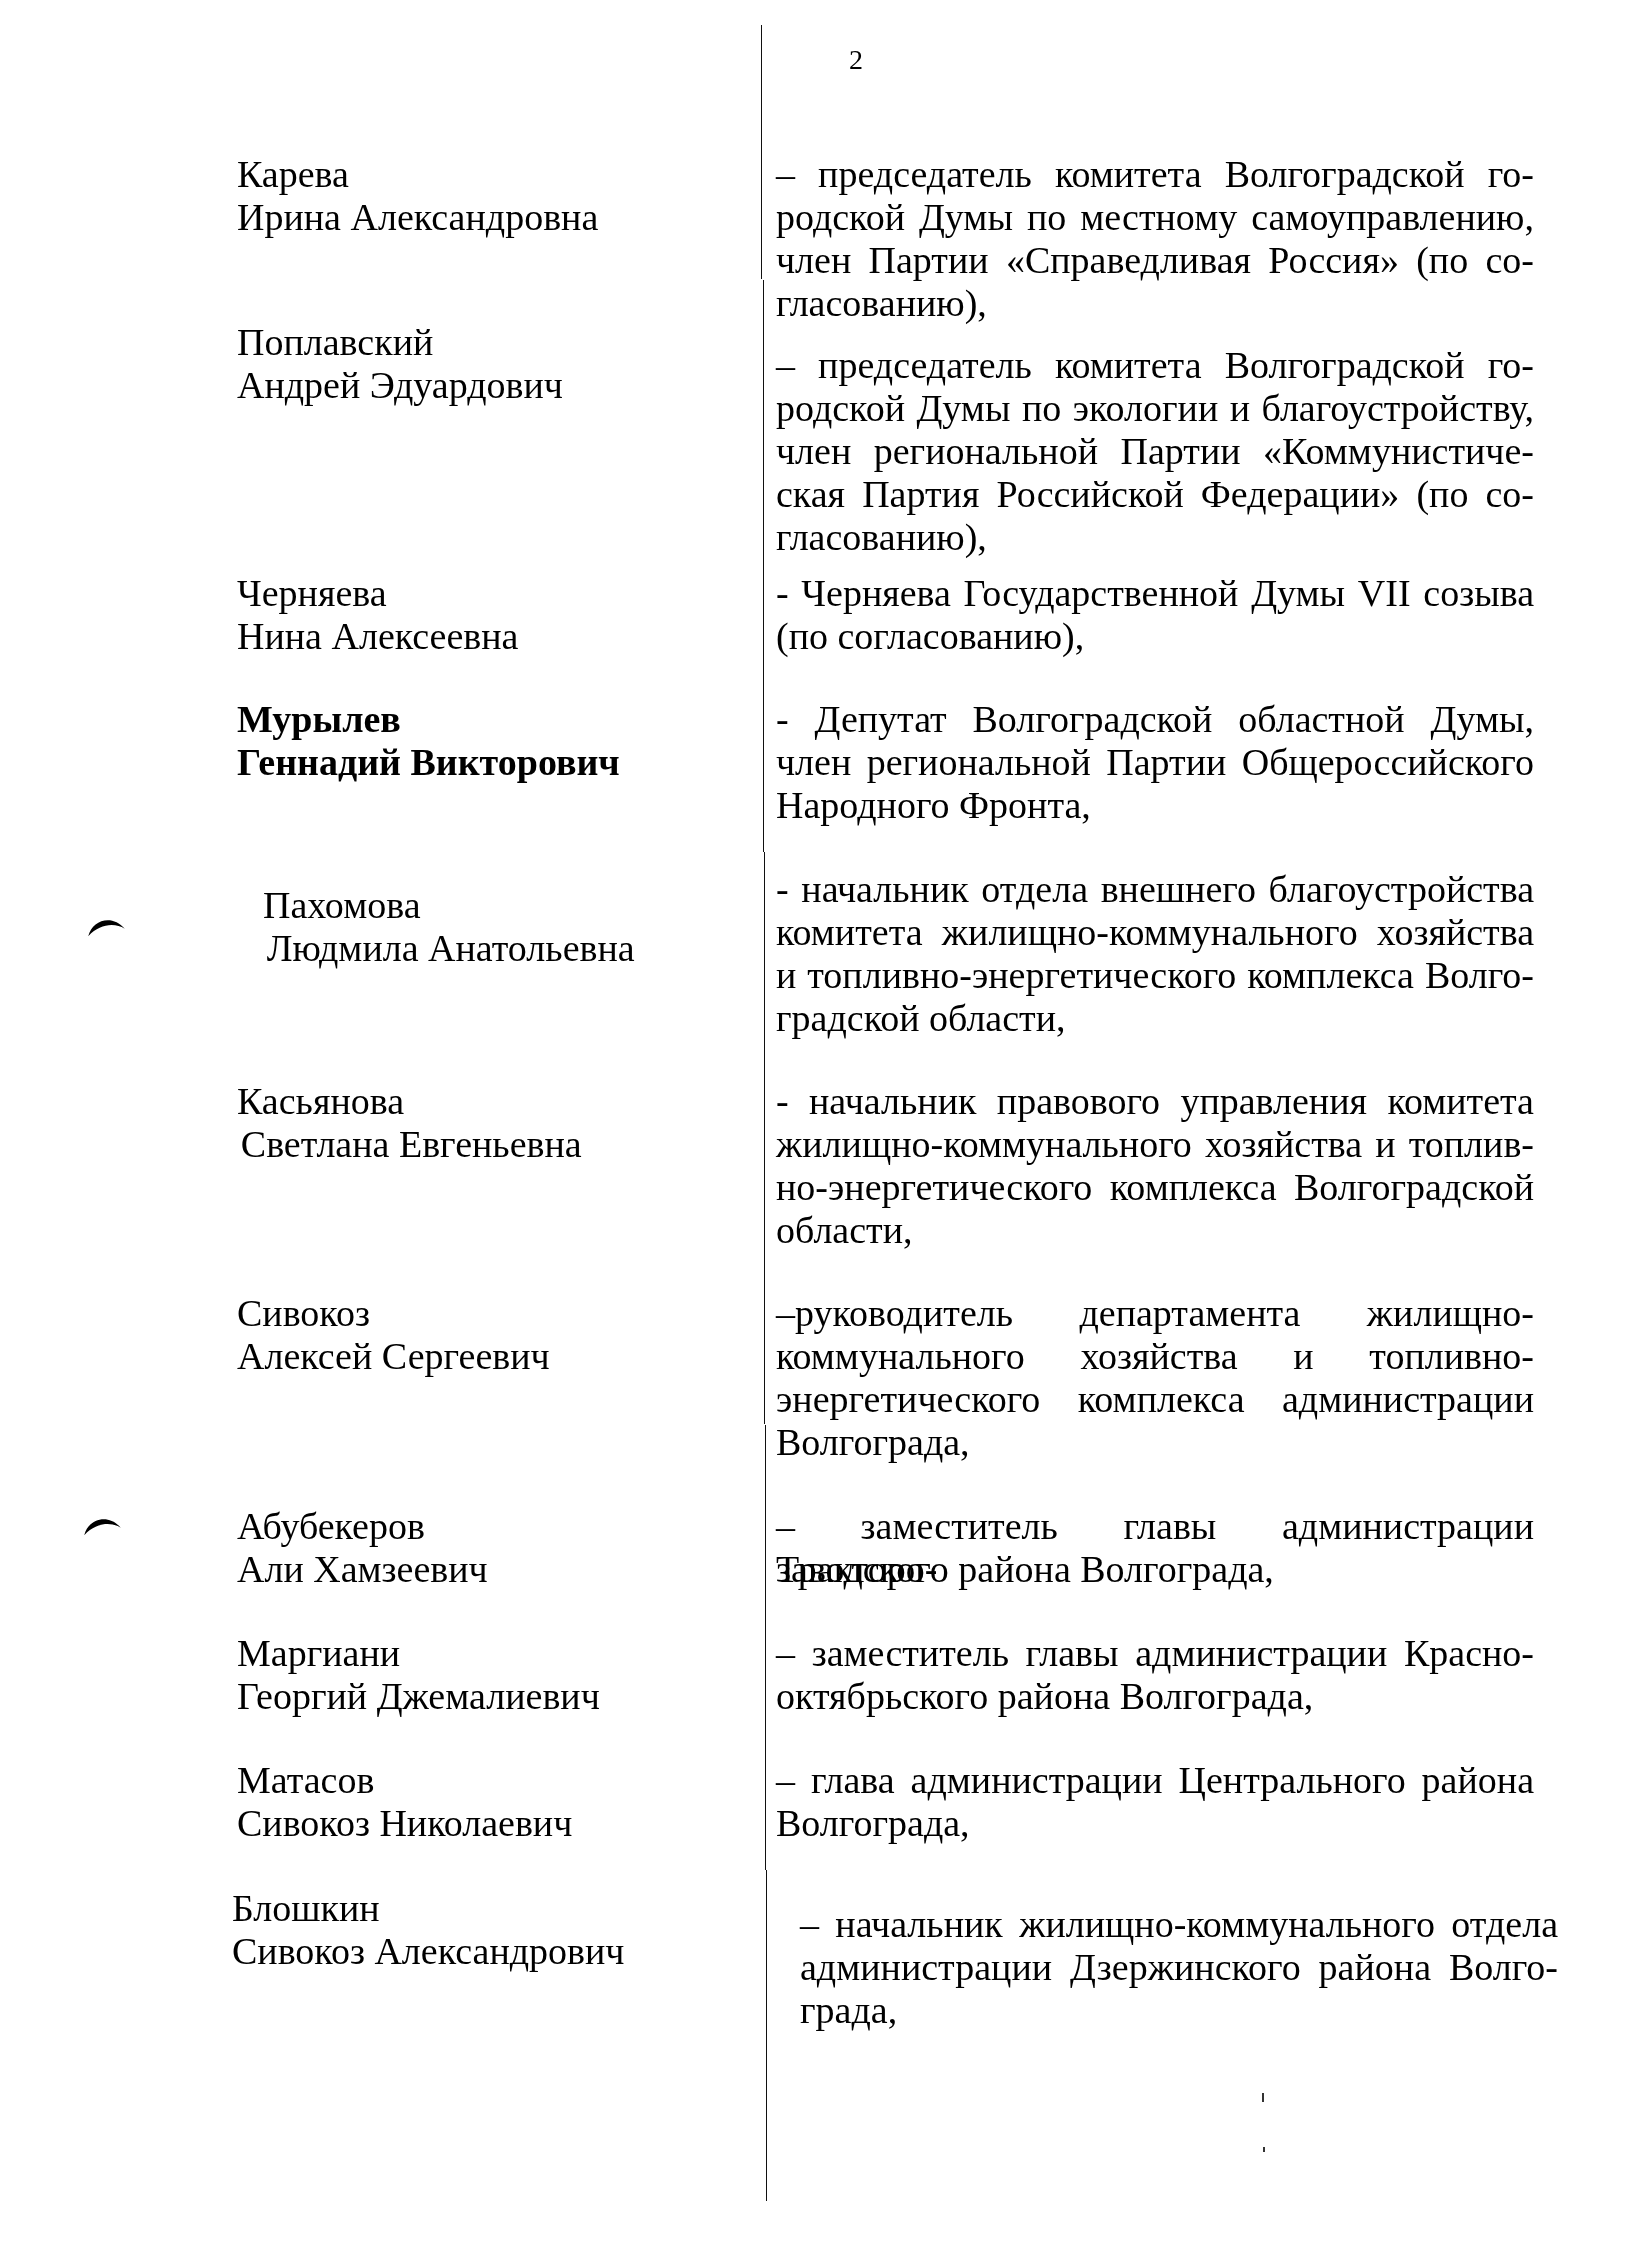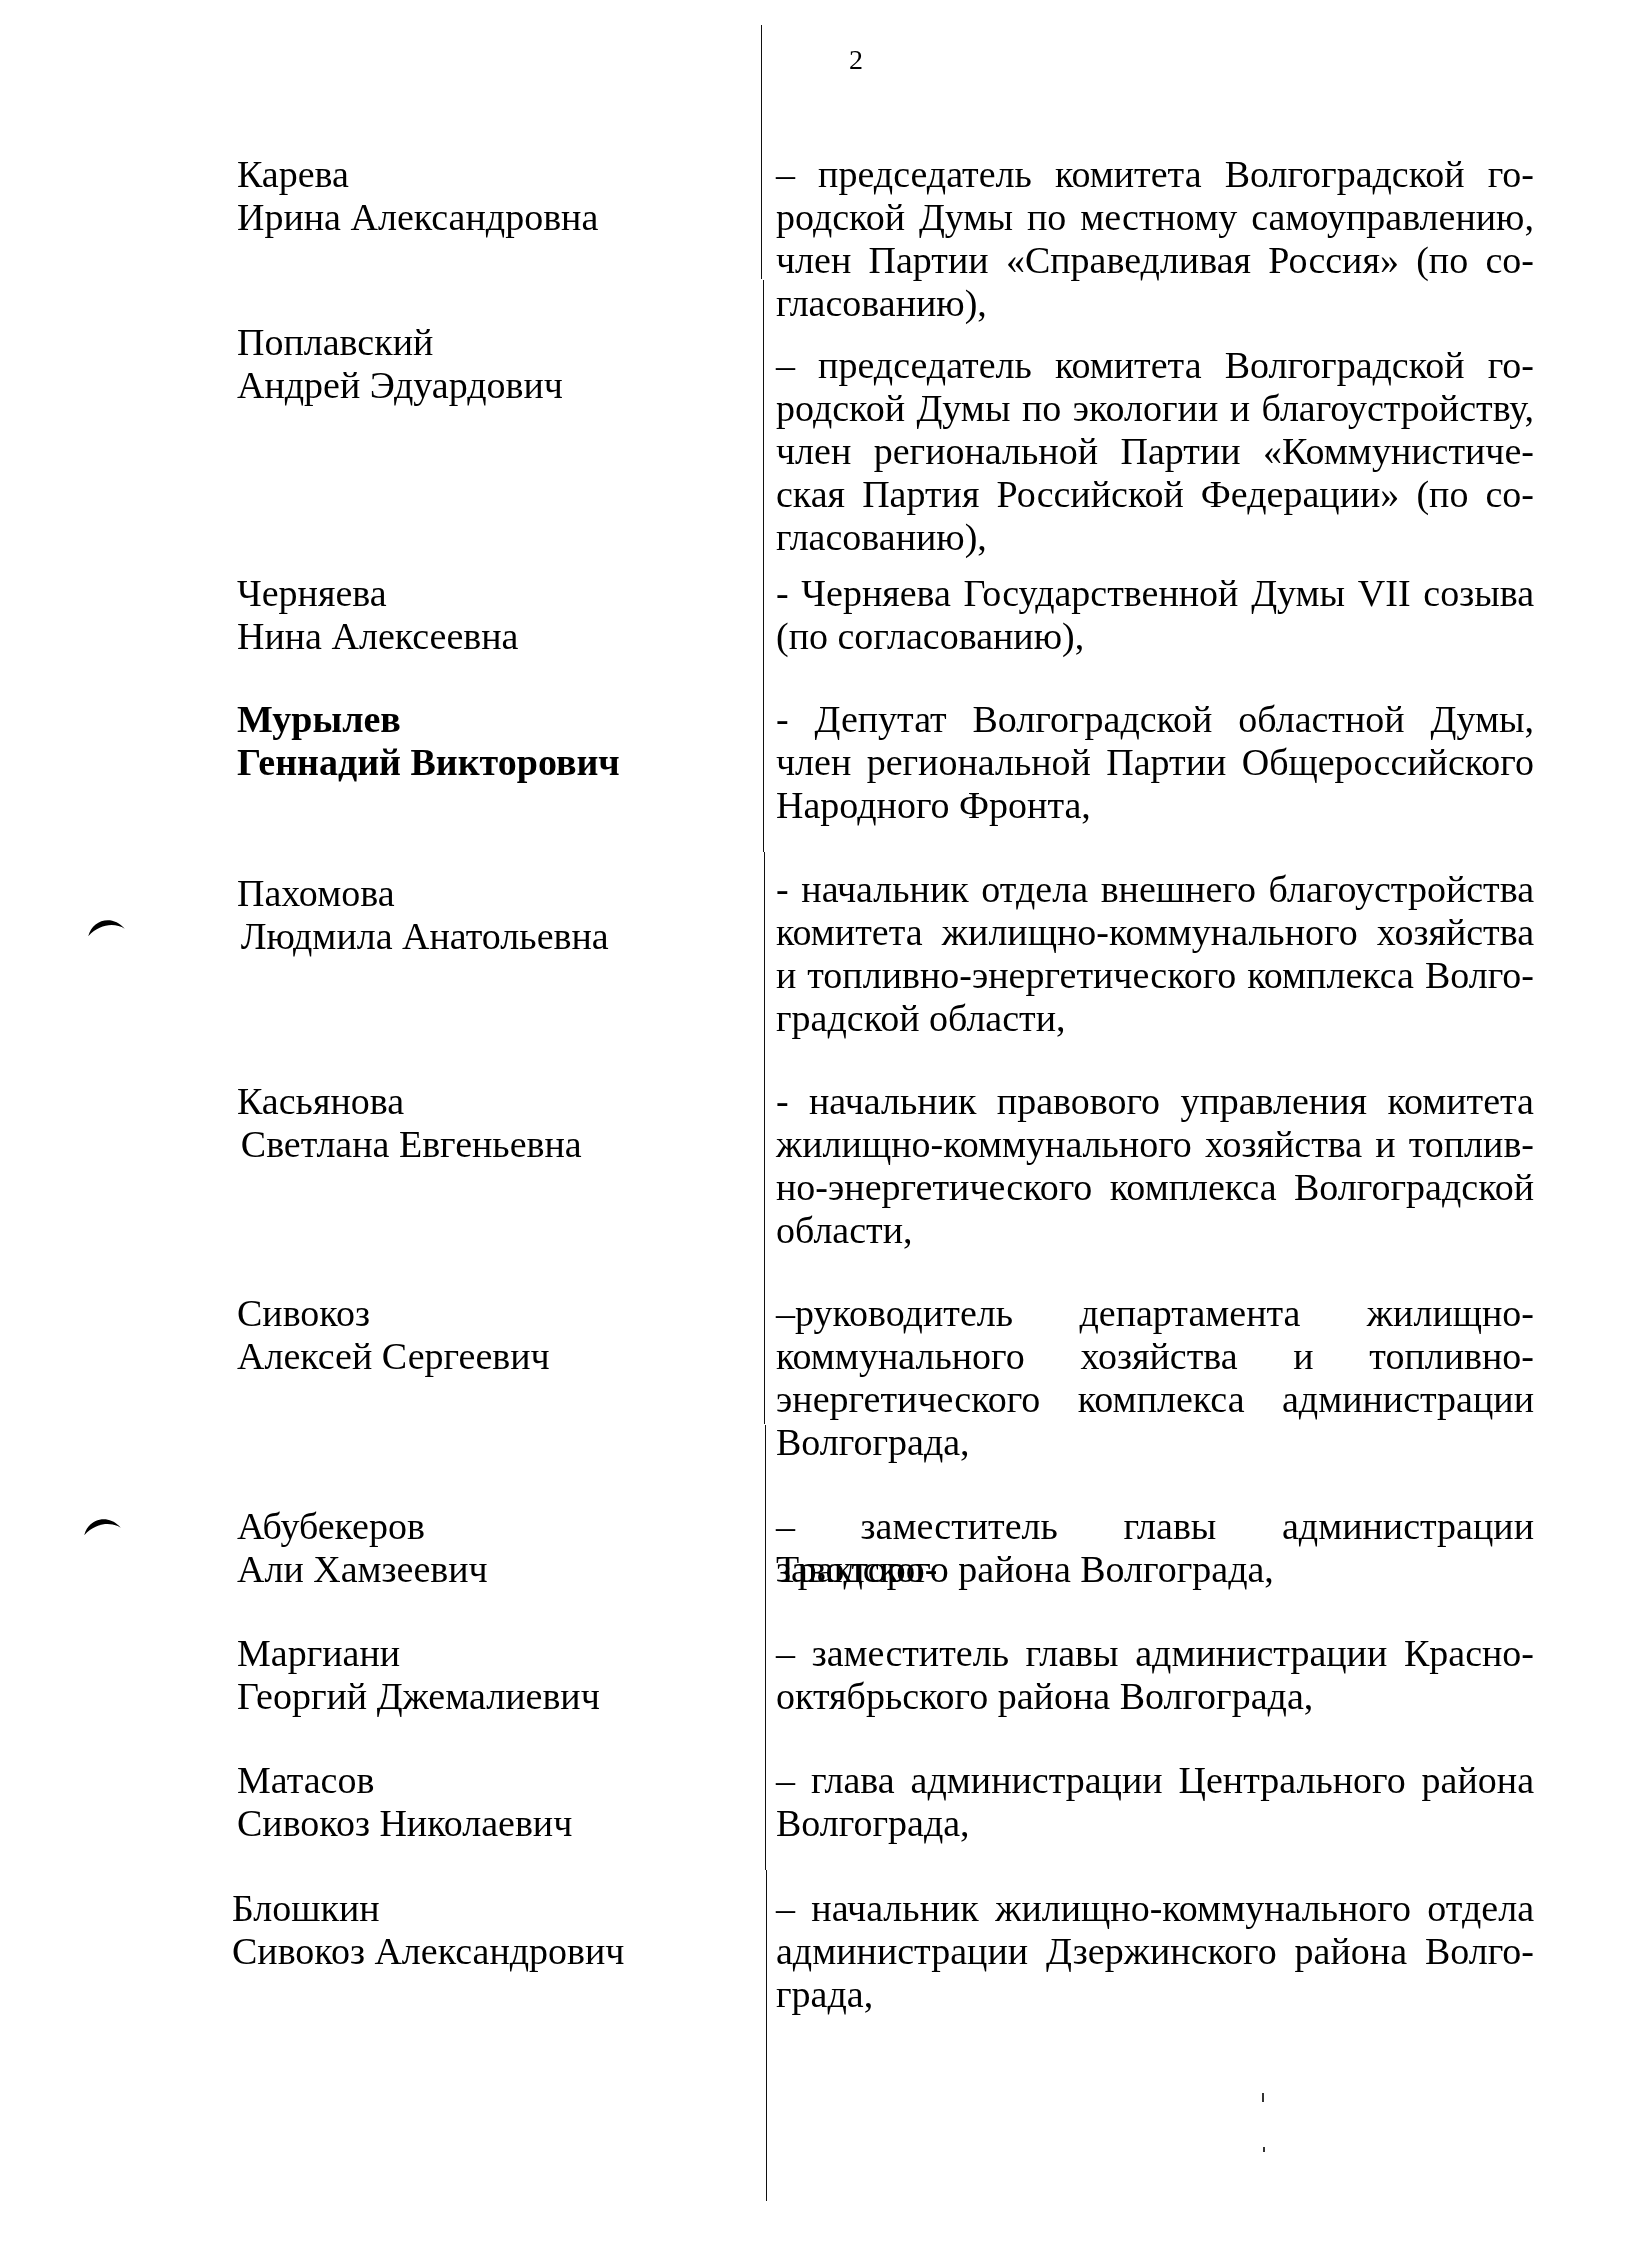--- a/index.html
+++ b/index.html
@@ -84,21 +84,21 @@
       <span class="line">Геннадий Викторович</span>
     </div>
     <div class="desc" style="top:0;">
       <span class="line just">- Депутат Волгоградской областной Думы,</span>
       <span class="line just">член региональной Партии Общероссийского</span>
       <span class="line last">Народного Фронта,</span>
     </div>
   </div>
 
   <div class="entry" style="top:868px;">
-    <div class="name" style="top:4px;">
+    <div class="name" style="top:16px;margin-left:26px;">
       <span class="line">Пахомова</span>
       <span class="line" style="padding-left:3.8px;">Людмила Анатольевна</span>
     </div>
     <div class="desc" style="top:0;">
       <span class="line just">- начальник отдела внешнего благоустройства</span>
       <span class="line just">комитета жилищно-коммунального хозяйства</span>
       <span class="line just">и топливно-энергетического комплекса Волго-</span>
       <span class="line last">градской области,</span>
     </div>
   </div>
@@ -160,21 +160,21 @@
       <span class="line just">– глава администрации Центрального района</span>
       <span class="line last">Волгограда,</span>
     </div>
   </div>
 
   <div class="entry" style="top:1887px;">
     <div class="name" style="top:0; left:232px;">
       <span class="line">Блошкин</span>
       <span class="line">Сивокоз Александрович</span>
     </div>
-    <div class="desc" style="top:0;">
+    <div class="desc" style="top:16px;margin-left:24px;">
       <span class="line just">– начальник жилищно-коммунального отдела</span>
       <span class="line just">администрации Дзержинского района Волго-</span>
       <span class="line last">града,</span>
     </div>
   </div>
 
 </div>
 
 
 </body></html>

